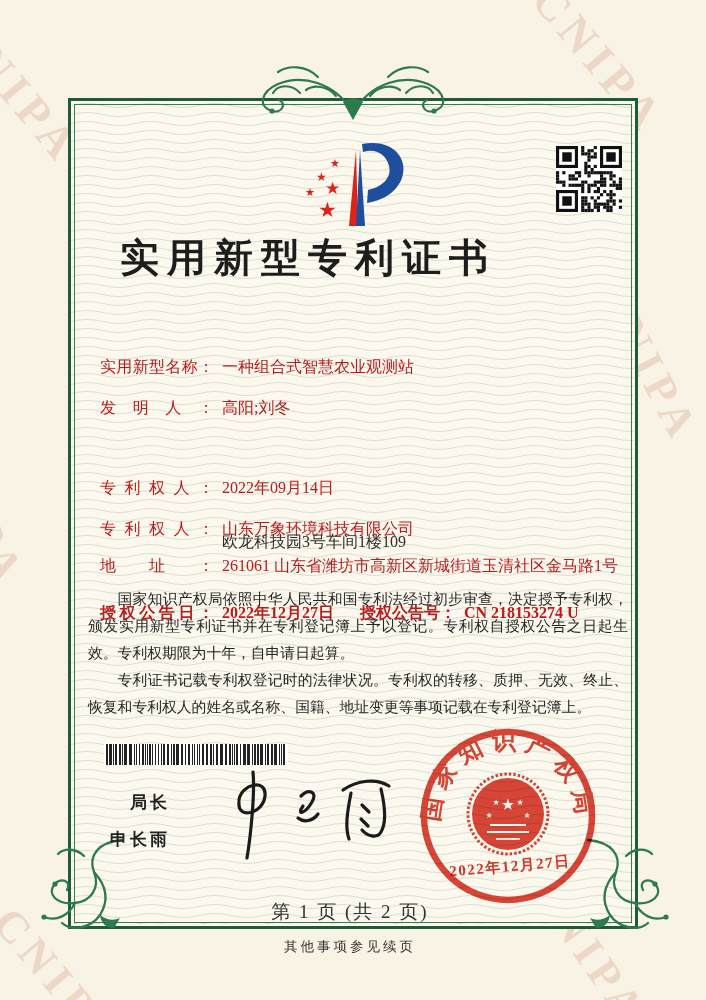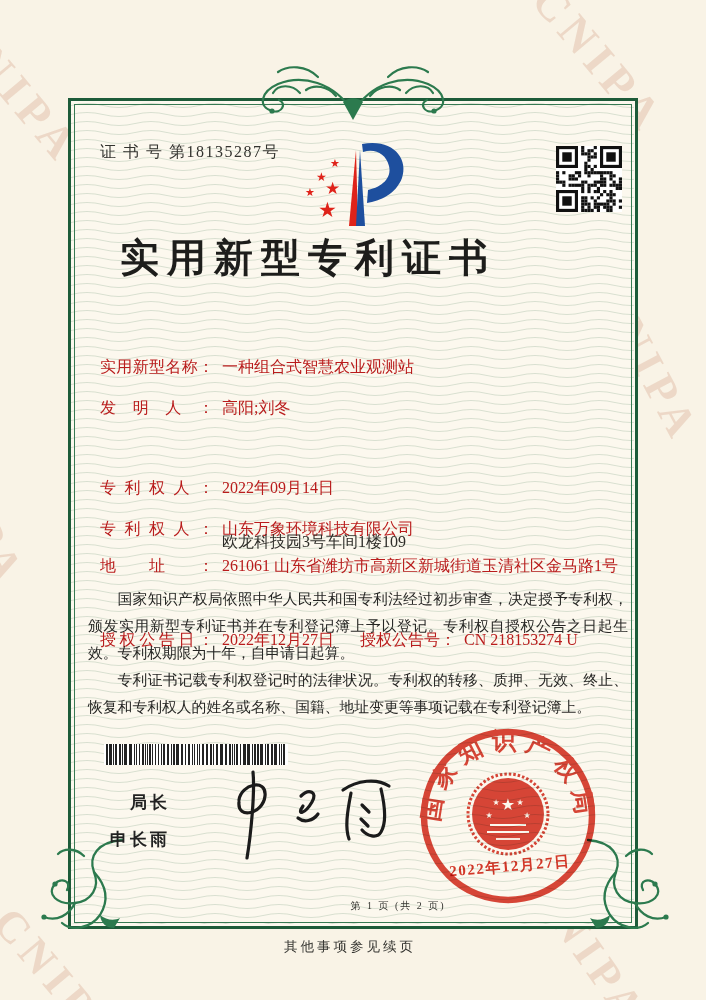--- a/index.html
+++ b/index.html
@@ -45,21 +45,21 @@
     font-size:39px; font-weight:bold; letter-spacing:8px; color:#1d1d1b;
   }
   
   .field-row{position:absolute; left:100px; font-size:16px; color:#b91c1c; white-space:nowrap;margin-top:48px;}
   .f-label{display:inline-block; width:114px; text-align:justify; text-align-last:justify; vertical-align:top;}
   .f-value{margin-left:8px;}
   .f-label2{margin-left:26px;}
   .row-name{top:309px;} .row-inventor{top:350px;} .row-patno{top:391px;}
   .row-filing{top:430px;} .row-patentee{top:471px;} .row-addr{top:508px;}
   .addr-line2{position:absolute; left:222px; top:532px; font-size:16px; color:#2e2d29;}
-  .row-grant{top:582px;}
+  .row-grant{top:555px;font-weight:bold;}
   
   .body-text{
     position:absolute; left:88px; top:586px; width:540px;
     font-size:14.8px; line-height:27px; text-align:justify; color:#262624;
   }
   .body-text p{margin:0; text-indent:2em;}
   
   .barcode{position:absolute; left:104px; top:744px; width:184px; height:21px; background:#fff;}
   .sig-block{position:absolute; left:110px; top:784px; font-size:17px; font-weight:600;
     letter-spacing:3px; color:#222; line-height:37px; font-family:"Liberation Sans", sans-serif;text-align:right;}
@@ -68,21 +68,21 @@
   .seal{position:absolute; left:403px; top:726px; mix-blend-mode:multiply; opacity:0.93;}
   .seal-ring-text{font-size:24px; font-weight:bold; letter-spacing:8px; fill:#d6392b;
     font-family:"Liberation Serif", serif;}
   .seal-date{
     position:absolute; left:420px; top:857px; width:180px; text-align:center;
     color:#d6392b; font-size:15px; font-weight:bold; letter-spacing:1.5px;
     transform:rotate(-5deg); mix-blend-mode:multiply;
   }
   
   .page-num{position:absolute; left:68px; top:899px; width:564px; text-align:center;
-    font-size:10px; letter-spacing:2px; color:#33332f;margin-left:48px;}
+    font-size:19px; letter-spacing:2px; color:#33332f;}
   .foot-note{position:absolute; left:68px; top:938px; width:564px; text-align:center;
     font-size:13.5px; letter-spacing:3px; color:#33332f;}
 </style>
 </head>
 <body>
 
 <div class="page">
 
   <span class="wm wm1">CNIPA</span>
   <span class="wm wm2">CNIPA</span>
@@ -144,21 +144,20 @@
       <path d="M92,4 C68,6 58,20 64,36 C70,51 62,65 45,67 C27,69 16,58 25,48 C31,41 42,45 37,54"></path>
       <path d="M64,36 C75,48 80,63 70,79 C61,92 42,96 32,87"></path>
       <path d="M45,67 C39,79 27,86 14,81"></path>
       <path d="M54,20 C46,12 34,12 28,18"></path>
     </g>
     <circle cx="25" cy="48" r="2.6" fill="#2c7a4e"></circle>
     <circle cx="14" cy="81" r="2.6" fill="#2c7a4e"></circle>
     <path d="M70,79 C76,84 84,85 90,82 L84,92 C77,92 71,88 70,79 Z" fill="#2c7a4e"></path>
   </svg>
 
-  <div class="cert-no">证 书 号 第18135287号</div>
 
   <svg class="qr" viewBox="0 0 65.1 65.1">
     <rect x="-2" y="-2" width="70" height="70" fill="#ffffff"></rect>
     <g fill="#111">
       <g id="qr-rand">
           <rect x="24.8" y="0.0" width="3.1" height="3.1"></rect>
           <rect x="37.2" y="0.0" width="3.1" height="3.1"></rect>
           <rect x="24.8" y="3.1" width="3.1" height="3.1"></rect>
           <rect x="31.0" y="3.1" width="3.1" height="3.1"></rect>
           <rect x="34.1" y="3.1" width="3.1" height="3.1"></rect>

